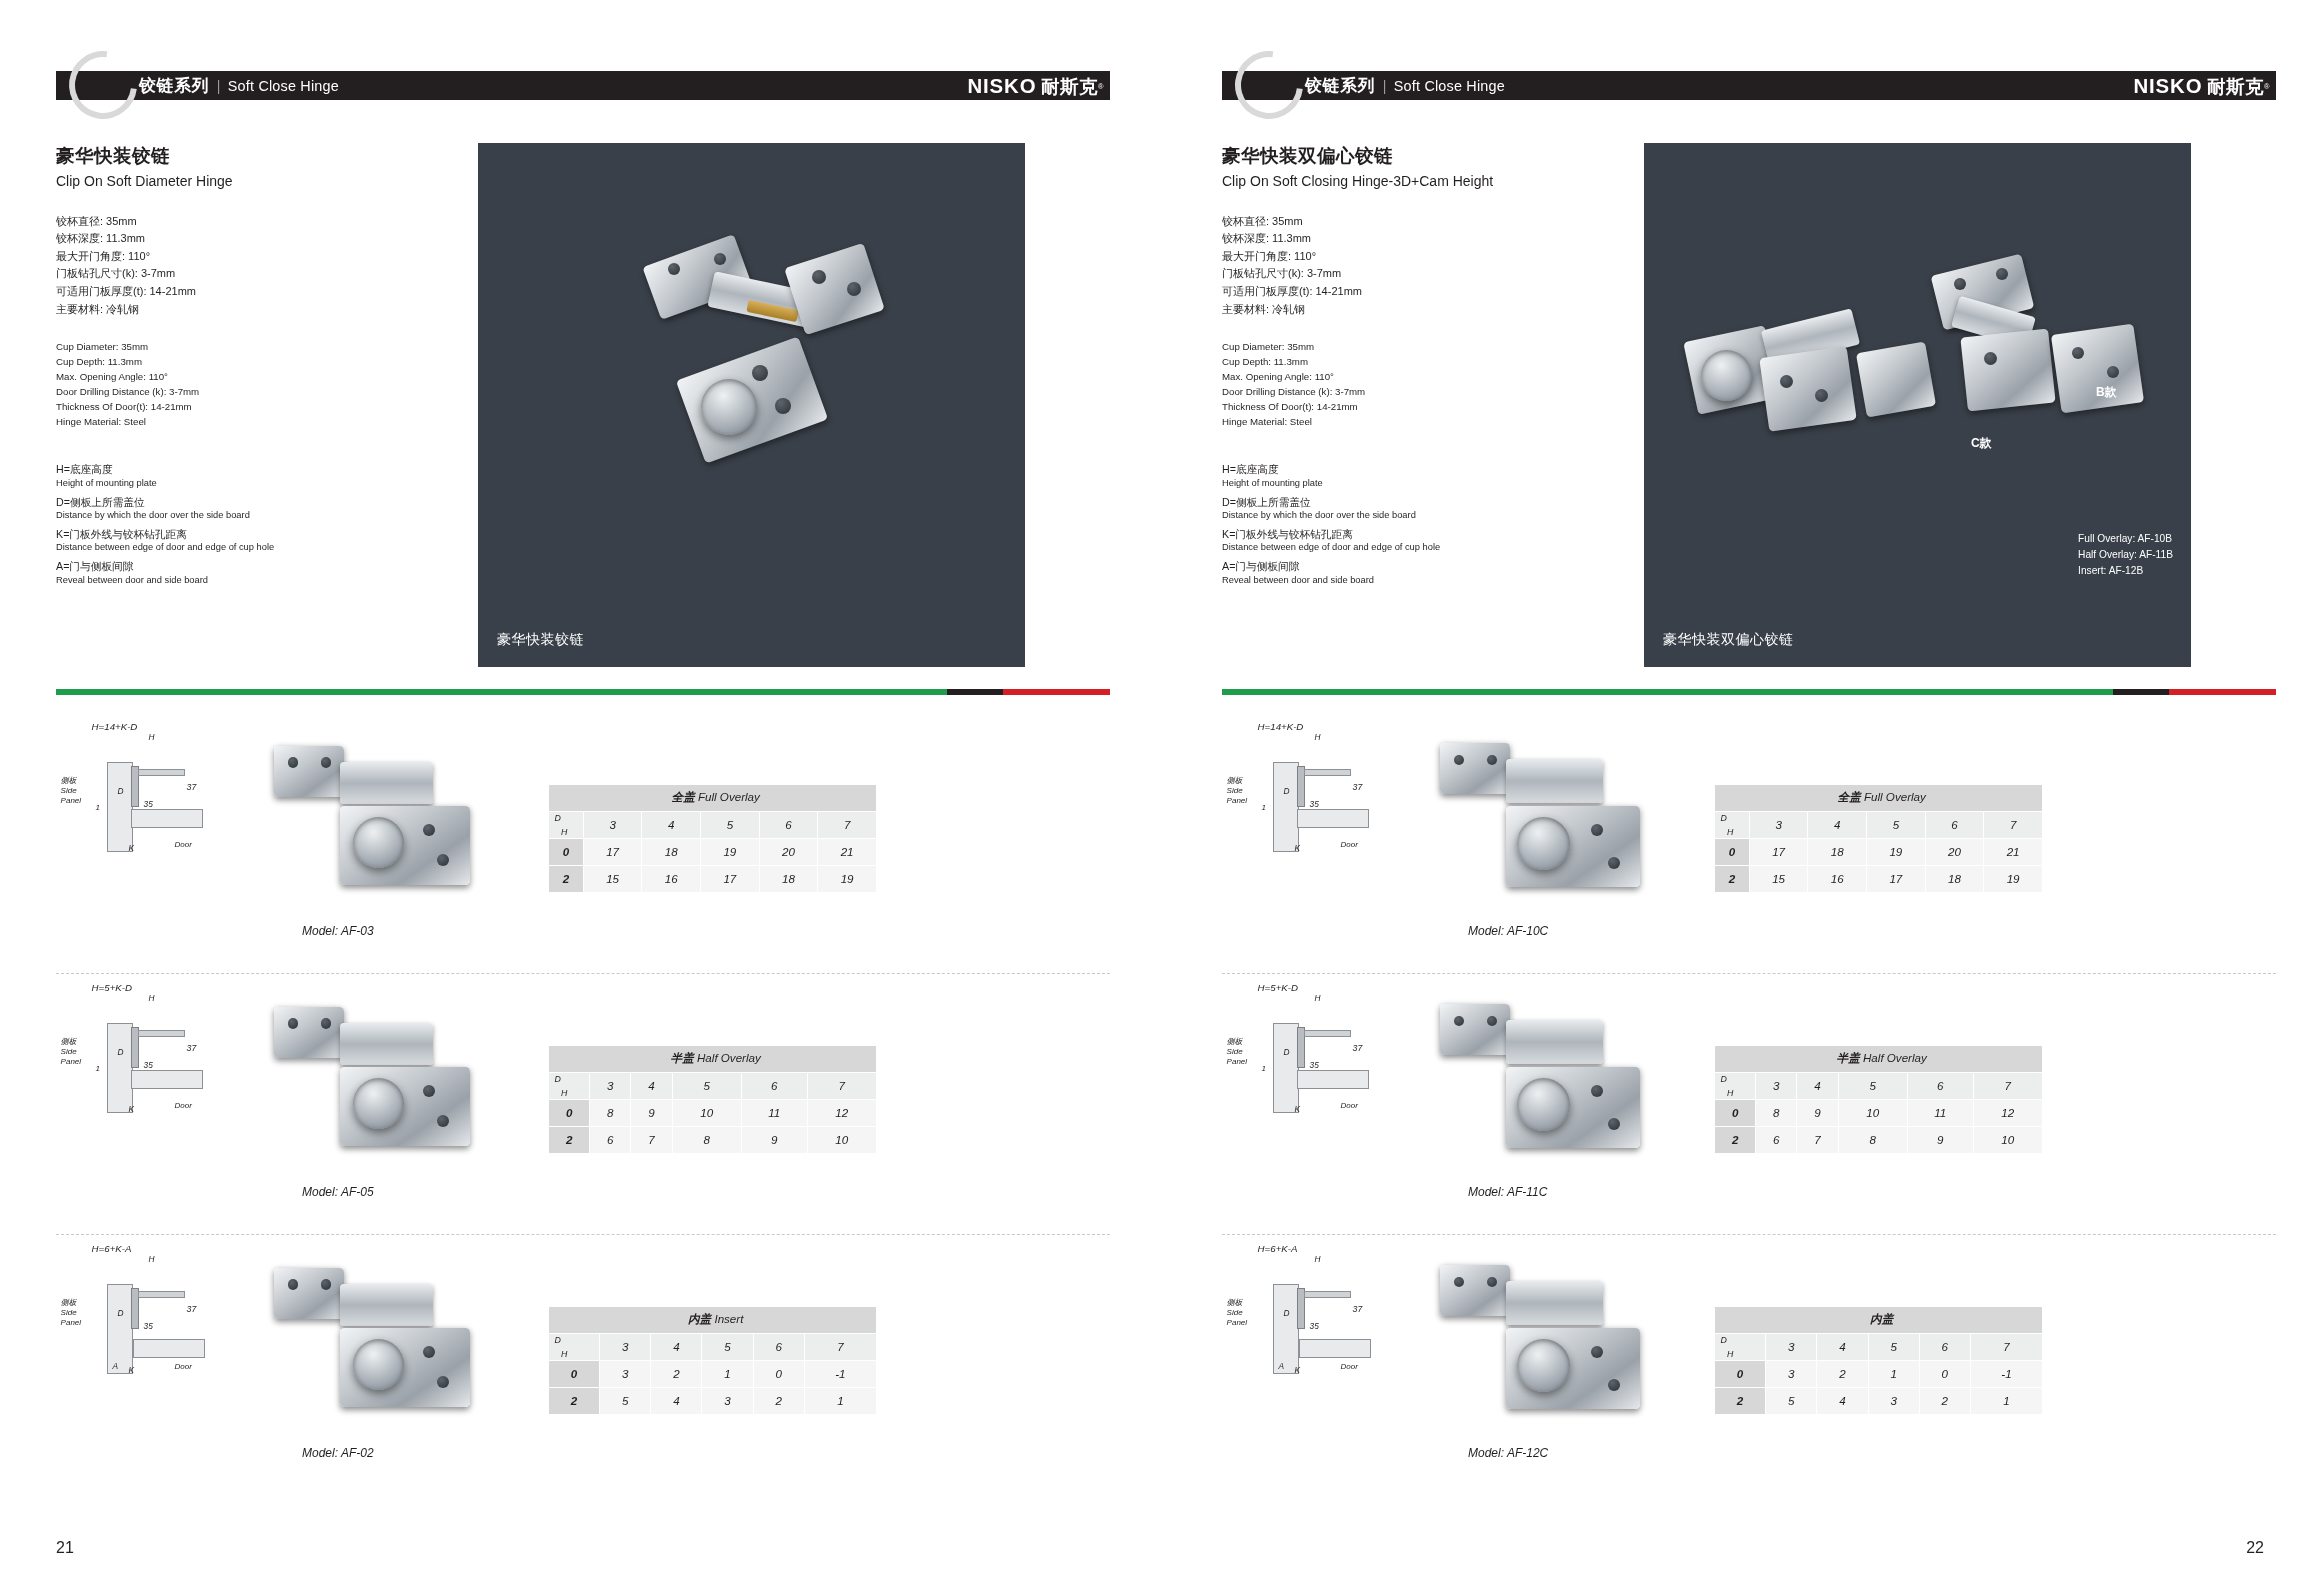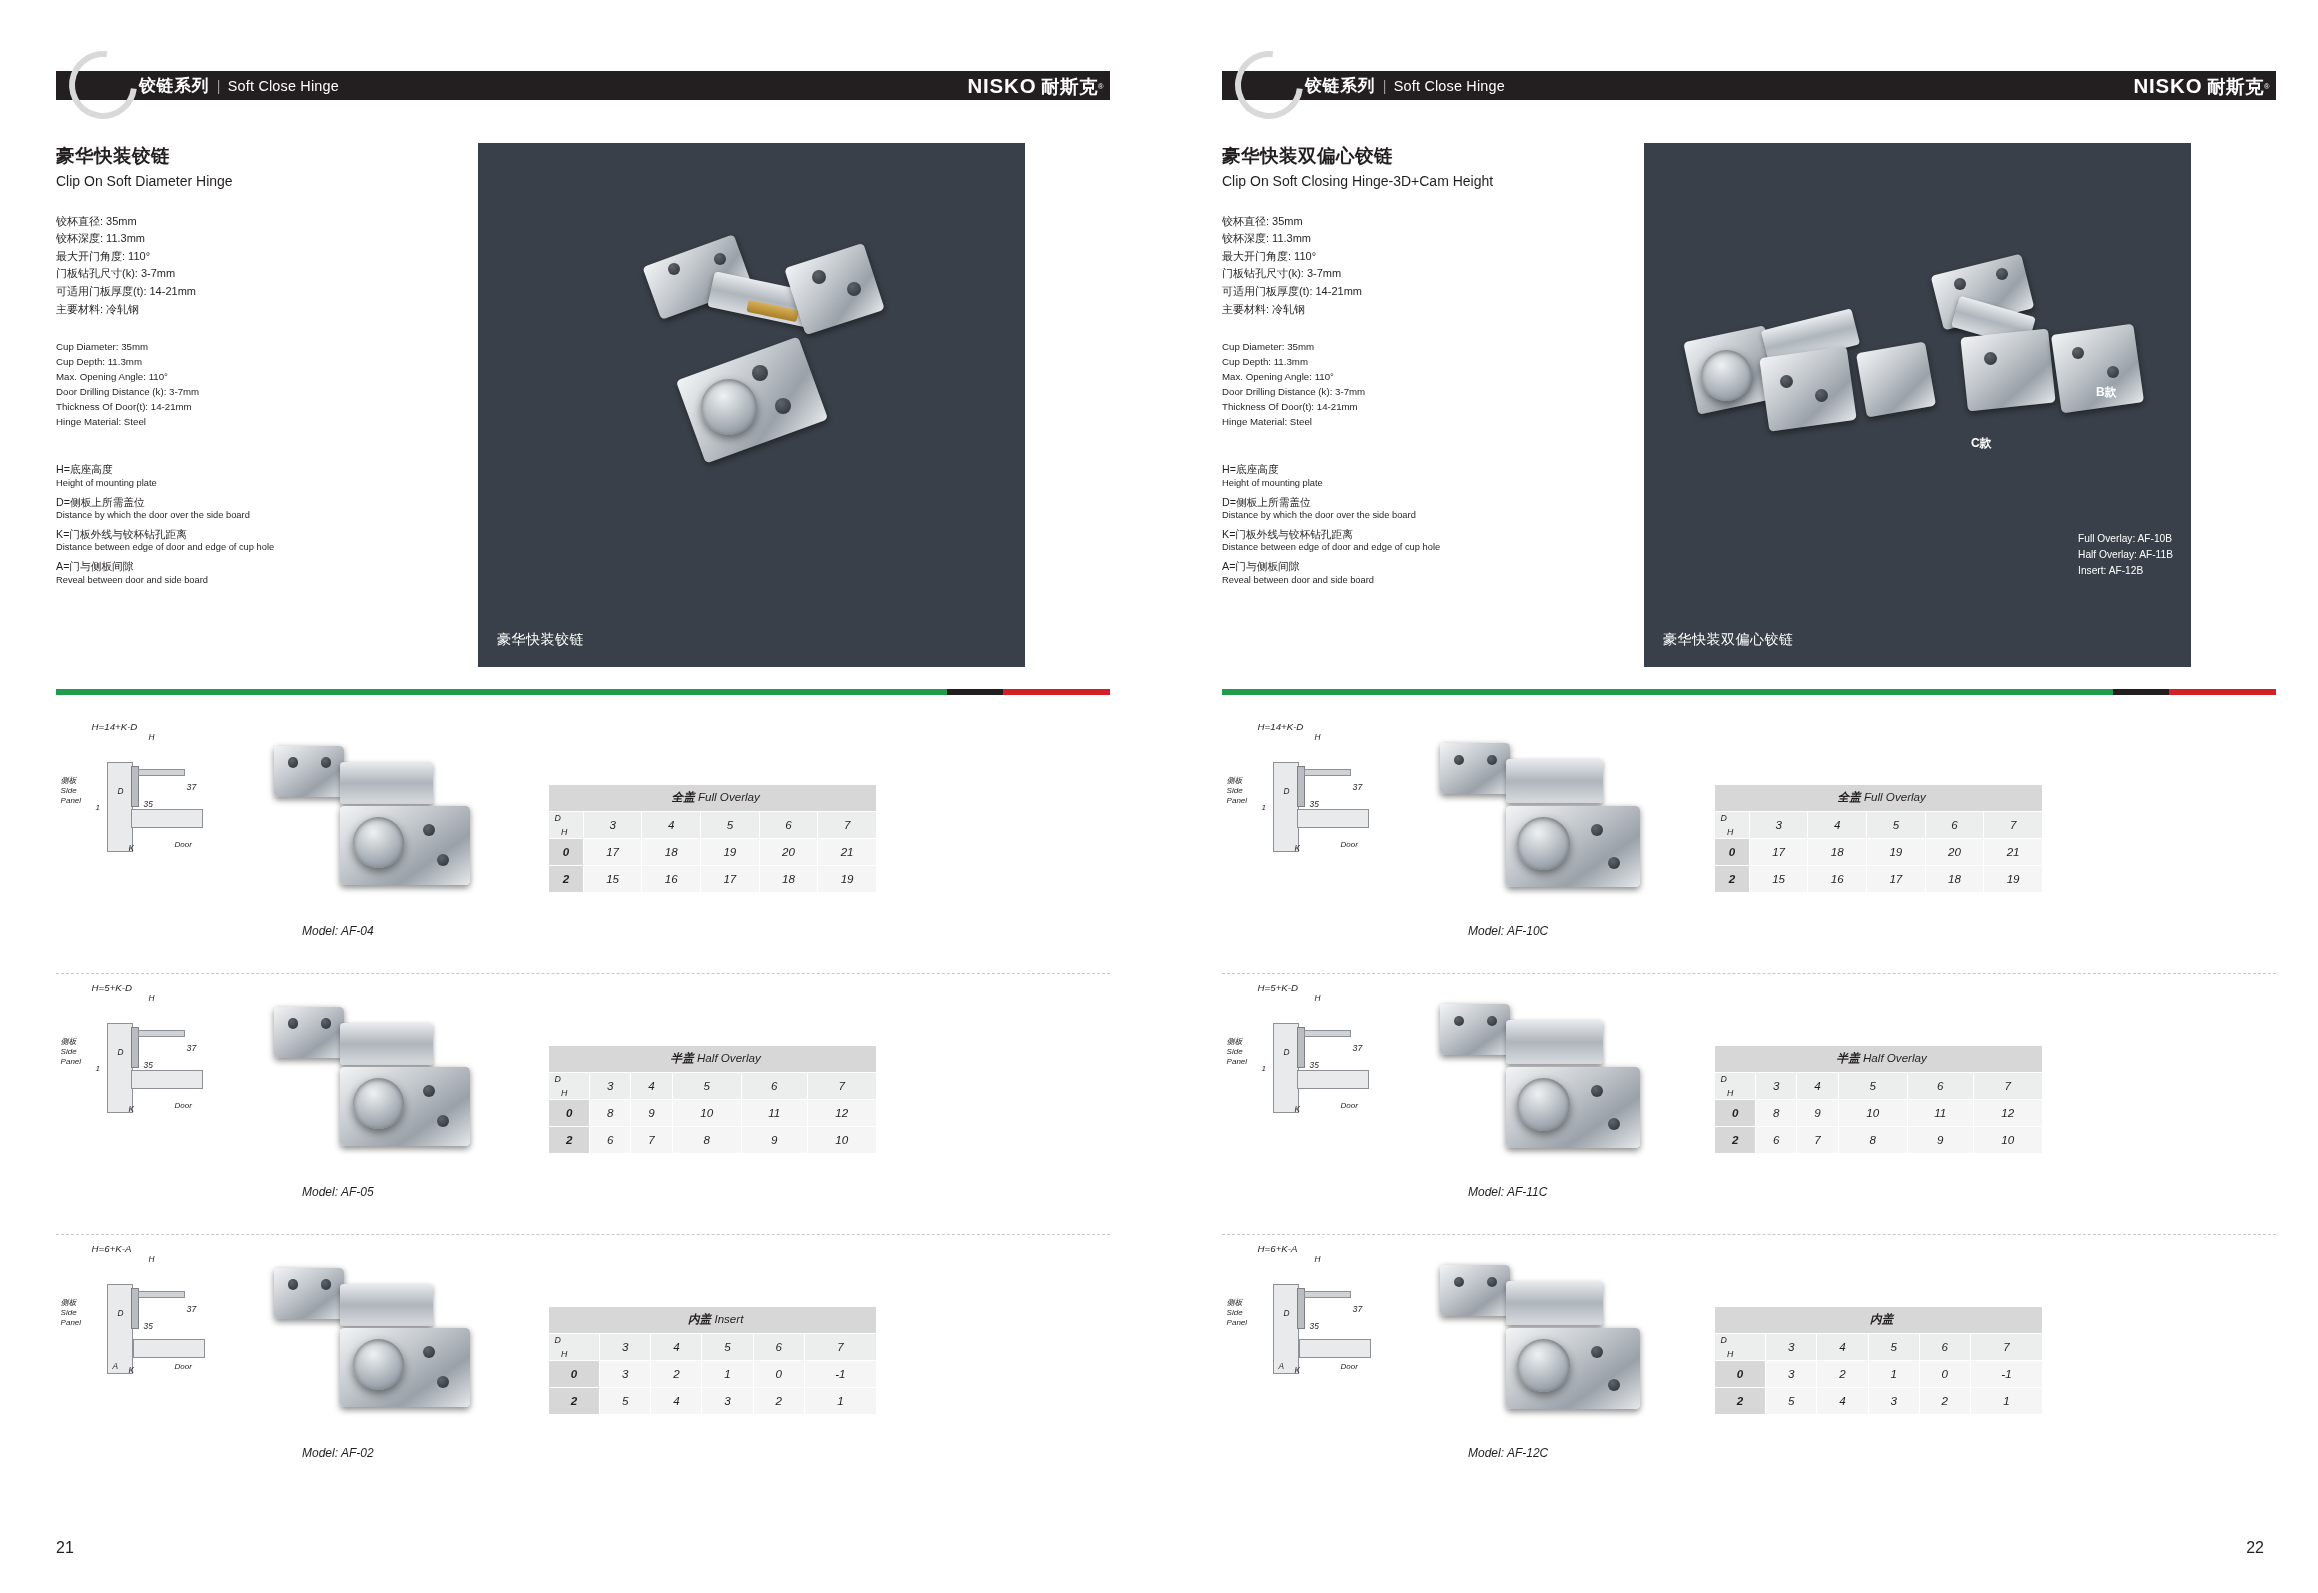--- a/index.html
+++ b/index.html
@@ -208,21 +208,21 @@
             <div class="plate" style="left:4.6px;top:9.3px;width:70px;height:51px;"></div>
             <div class="hole" style="left:18.5px;top:21px;width:10.2px;height:10.2px;"></div>
             <div class="hole" style="left:51px;top:21px;width:10.2px;height:10.2px;"></div>
             <div class="arm" style="left:70px;top:25.5px;width:93px;height:42px;"></div>
             <div class="plate" style="left:70px;top:70px;width:130px;height:79px;"></div>
             <div class="cup" style="left:83px;top:81px;width:51px;height:51px;"></div>
             <div class="hole" style="left:153px;top:88px;width:12px;height:12px;"></div>
             <div class="hole" style="left:167px;top:118px;width:12px;height:12px;"></div>
           </div>
         </div>
-        <div class="row-model">Model: AF-04</div>
+        <div class="row-model">Model: AF-03</div>
         <div class="row-table">
           <table class="spec">
             <tbody>
                 <tr>
                   <th class="spec-title" colspan="6">
               <b>全盖</b>
               <span>Full Overlay</span>
             </th>
                 </tr>
             <tr class="tbl-head">

